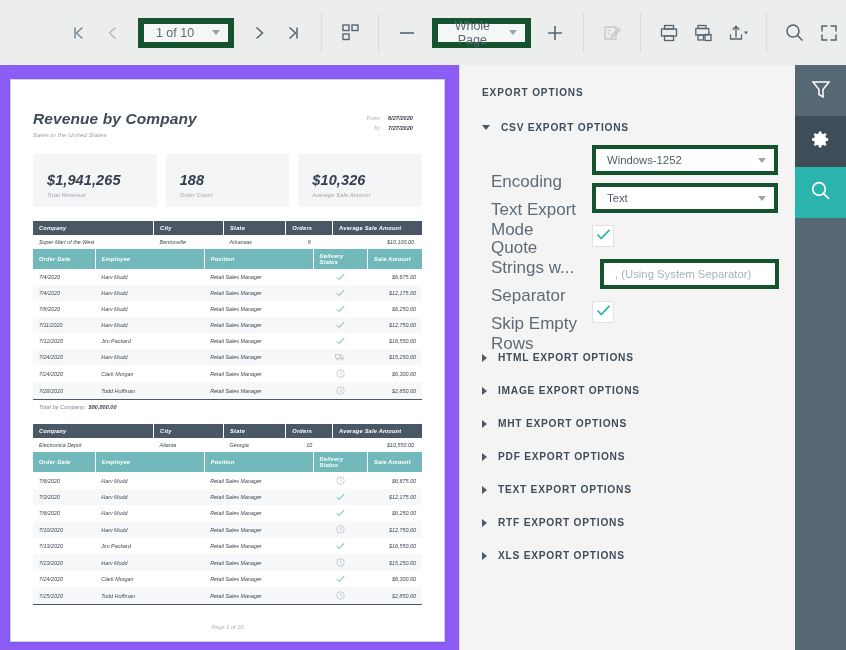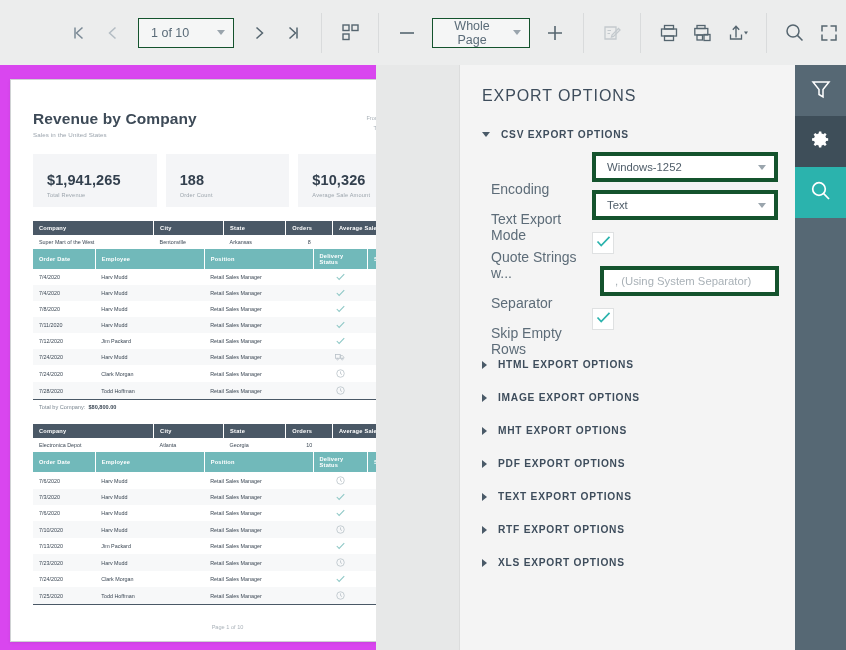--- a/index.html
+++ b/index.html
@@ -28,21 +28,21 @@
   .tb-btn.disabled { color: #c3c9cd; cursor: default; }
   .tb-btn svg { display: block; }
   .tb-sep {
     width: 1px; height: 40px; background: #d9dbdc; margin: 0 11px;
   }
   .tb-gap { width: 8px; }
 
   .tb-select {
     height: 30px;
     background: #f5f6f6;
-    border: 1px solid #14532d;
+    border: 6px solid #14532d;
     display: flex; align-items: center;
     padding: 0 8px 0 12px;
     cursor: pointer;
     position: relative;
   }
   .tb-select .val {
     font-size: 12.5px; color: #5a6b78; flex: 1;
   }
   .tb-select .caret {
     width: 0; height: 0;
@@ -56,23 +56,24 @@
   #zoom-select .val { text-align: center; }
 
   
   .main-area {
     position: absolute; top: 65px; left: 0;
     width: 846px; height: 585px;
     background: #e7e8e8;
   }
   .doc-scroll {
     position: absolute; top: 0; left: 0;
-    width: 376px; height: 585px;
-    background: #d946ef;
+    width: 460px; height: 585px;
+    background: #8b5cf6;
     overflow: hidden;
+    font-style: italic;
   }
   .doc-page {
     position: absolute;
     left: 10px; top: 14px;
     width: 435px; height: 563px;
     background: #ffffff;
     border: 1px solid #cfd2d3;
     box-shadow: 0 1px 3px rgba(0,0,0,0.08);
     overflow: hidden;
   }
@@ -154,21 +155,21 @@
   .st-icon { display: inline-block; vertical-align: middle; }
 
   
   .opts-panel {
     position: absolute; top: 0; left: 460px;
     width: 335px; height: 585px;
     background: #f4f4f4;
     overflow: hidden;
   }
   .opts-title {
-    font-size: 16px; font-weight: normal; color: #3e4d5c;
+    font-size: 10px; font-weight: bold; color: #3e4d5c;
     letter-spacing: 0.9px;
     padding: 22px 0 0 22px;
   }
   .grp { margin-top: 16px; }
   .grp-hdr {
     display: flex; align-items: center;
     padding: 8px 0 8px 22px;
     cursor: pointer;
   }
   .grp-hdr .arrow-d {
@@ -188,21 +189,21 @@
   .grp-hdr .gname {
     font-size: 10.2px; font-weight: bold; color: #3e4d5c; letter-spacing: 0.75px;
   }
   .opt-row {
     display: flex; align-items: center;
     padding: 0 16px 0 31px;
     height: 38px;
   }
   .opt-label {
     width: 101px; flex: none;
-    font-size: 14px; color: #5d6c78; margin-top: 44px;
+    font-size: 17px; color: #5d6c78; margin-top: 44px;
   }
   .opt-field {
     width: 186px; height: 30px;
     background: #ffffff;
     border: 4px solid #14532d;
     display: flex; align-items: center;
     padding: 0 8px 0 11px;
     cursor: pointer;
   }
   .opt-field .fval { flex: 1; font-size: 11.3px; color: #4f5d69; }

